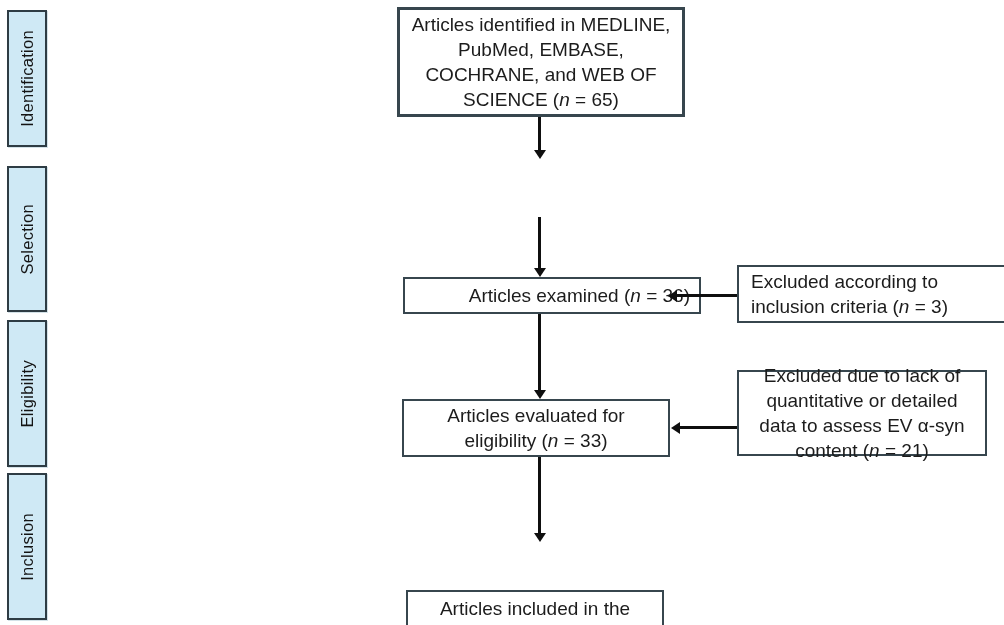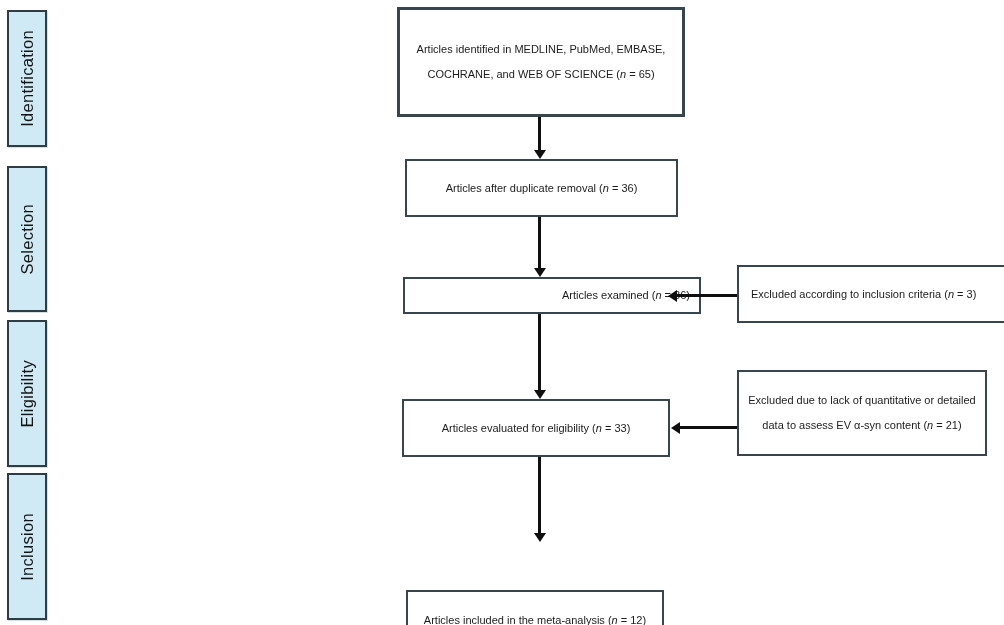--- a/index.html
+++ b/index.html
@@ -42,21 +42,21 @@
   
   .fbox {
     position: absolute;
     box-sizing: border-box;
     border: 2px solid #37464e;
     background: #ffffff;
     display: flex;
     align-items: center;
     justify-content: center;
     text-align: center;
-    font-size: 11px;
+    font-size: 19px;
     line-height: 25px;
     padding: 3px 9px;
   }
   .fbox i { font-style: italic; }
 
   .b1 { left: 397px; top: 7px;   width: 288px; height: 110px; border-width: 3px; }
   .b2 { left: 405px; top: 159px; width: 273px; height: 58px; }
   .b3 { left: 403px; top: 277px; width: 298px; height: 37px;
         justify-content: flex-end; text-align: left; padding-left: 10px; }
   .b4 { left: 402px; top: 399px; width: 268px; height: 58px; text-align: center; }
@@ -119,23 +119,20 @@
   <div class="stage-box g3">
     <span class="stage-label">Eligibility</span>
   </div>
   <div class="stage-box g4">
     <span class="stage-label">Inclusion</span>
   </div>
 
   <div class="fbox b1">
     <span>Articles identified in MEDLINE, PubMed, EMBASE, COCHRANE, and WEB OF SCIENCE (<i>n</i> = 65)</span>
   </div>
-  <div class="fbox b2">
-    <span>Articles after duplicate removal (<i>n</i> = 36)</span>
-  </div>
   <div class="fbox b3">
     <span>Articles examined (<i>n</i> = 36)</span>
   </div>
   <div class="fbox b4">
     <span>Articles evaluated for eligibility (<i>n</i> = 33)</span>
   </div>
   <div class="fbox b5">
     <span>Articles included in the meta-analysis (<i>n</i> = 12)</span>
   </div>
 

